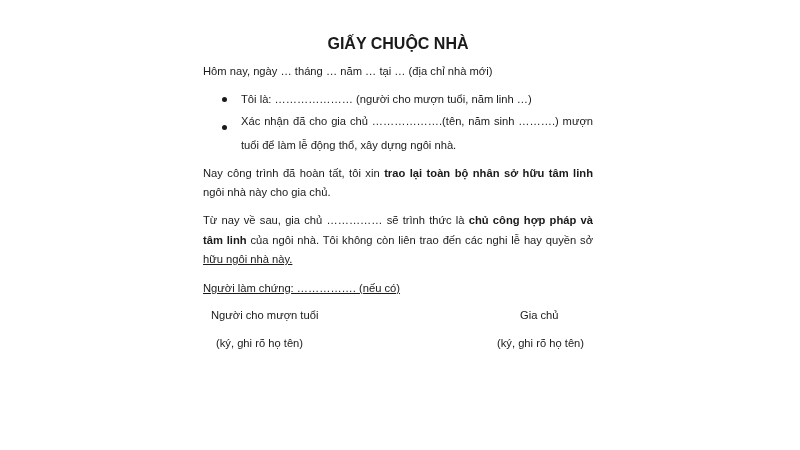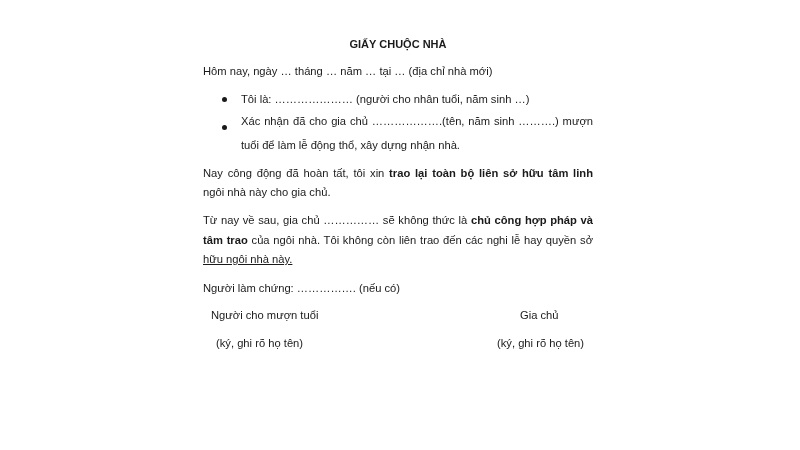--- a/index.html
+++ b/index.html
@@ -1,57 +1,57 @@
 <!DOCTYPE html>
 <html><head>
   <meta charset="utf-8">
   <style>
     html, body { margin: 0; padding: 0; background: #ffffff; }
     body { width: 800px; height: 450px; position: relative; overflow: hidden;
            font-family: "Liberation Sans", sans-serif; color: #1a1a1a; font-size: 11.2px; }
     .page { position: absolute; left: 203px; top: 0; width: 390px; }
     .line { position: absolute; left: 0; width: 390px; white-space: nowrap; line-height: 14px; }
     .justify { text-align: justify; text-align-last: justify; white-space: normal; }
-    .title { text-align: center; font-weight: bold; font-size: 11px; }
+    .title { text-align: center; font-weight: bold; font-size: 16px; }
     b { font-weight: bold; }
     .bullet-dot { position: absolute; left: 19px; width: 5px; height: 5px; border-radius: 50%; background: #1a1a1a; }
     .indent { left: 38px; width: 352px; }
     .sig-left { position: absolute; white-space: nowrap; line-height: 14px; }
   </style>
 </head>
 <body>
 
 <div class="page">
   <div class="line title" style="top:37px;">GIẤY CHUỘC NHÀ</div>
 
   <div class="line" style="top:64px;">Hôm nay, ngày … tháng … năm … tại … (địa chỉ nhà mới)</div>
 
   <div>
     <span class="bullet-dot" style="top:97px;"></span>
-    <div class="line indent" style="top:92px;">Tôi là: ………………… (người cho nhân tuổi, năm sinh …)</div>
+    <div class="line indent" style="top:92px;">Tôi là: ………………… (người cho mượn tuổi, năm linh …)</div>
   </div>
 
   <div>
     <span class="bullet-dot" style="top:125px;"></span>
     <div class="line indent justify" style="top:114px;">Xác nhận đã cho gia chủ ……………….(tên, năm sinh ……….) mượn</div>
-    <div class="line indent" style="top:138px;">tuổi để làm lễ động thổ, xây dựng nhận nhà.</div>
+    <div class="line indent" style="top:138px;">tuổi để làm lễ động thổ, xây dựng ngôi nhà.</div>
   </div>
 
   <div>
-    <div class="line justify" style="top:166px;"><span>Nay công động đã hoàn tất, tôi xin </span><b>trao lại toàn bộ liên sở hữu tâm linh</b></div>
+    <div class="line justify" style="top:166px;"><span>Nay công trình đã hoàn tất, tôi xin </span><b>trao lại toàn bộ nhân sở hữu tâm linh</b></div>
     <div class="line" style="top:185px;">ngôi nhà này cho gia chủ.</div>
   </div>
 
   <div>
-    <div class="line justify" style="top:213px;"><span>Từ nay về sau, gia chủ …………… sẽ không thức là </span><b>chủ công hợp pháp và</b></div>
-    <div class="line justify" style="top:233px;"><b>tâm trao</b><span> của ngôi nhà. Tôi không còn liên trao đến các nghi lễ hay quyền sở</span></div>
+    <div class="line justify" style="top:213px;"><span>Từ nay về sau, gia chủ …………… sẽ trình thức là </span><b>chủ công hợp pháp và</b></div>
+    <div class="line justify" style="top:233px;"><b>tâm linh</b><span> của ngôi nhà. Tôi không còn liên trao đến các nghi lễ hay quyền sở</span></div>
     <div class="line" style="top:252px;text-decoration:underline;">hữu ngôi nhà này.</div>
   </div>
 
-  <div class="line" style="top:281px;">Người làm chứng: ……………. (nếu có)</div>
+  <div class="line" style="top:281px;text-decoration:underline;">Người làm chứng: ……………. (nếu có)</div>
 
   <div>
     <div class="sig-left" style="left:8px; top:308px;">Người cho mượn tuổi</div>
     <div class="sig-left" style="left:13px; top:336px;">(ký, ghi rõ họ tên)</div>
     <div class="sig-left" style="left:317px; top:308px;">Gia chủ</div>
     <div class="sig-left" style="left:294px; top:336px;">(ký, ghi rõ họ tên)</div>
   </div>
 </div>
 
 </body></html>

